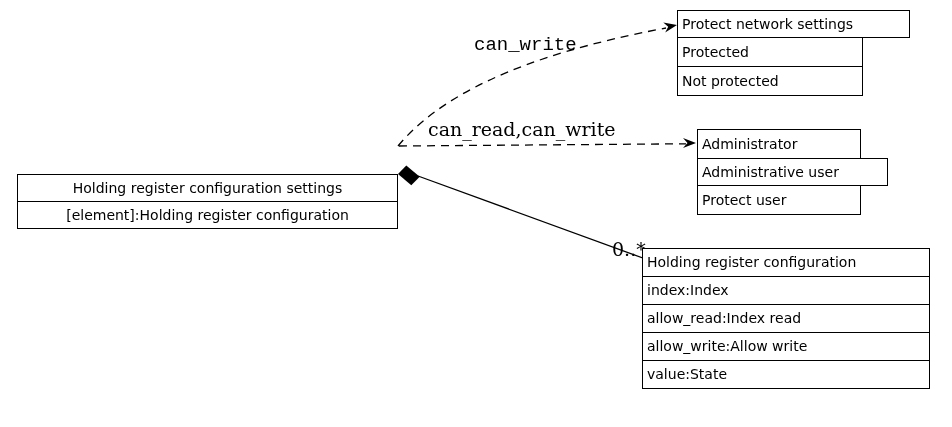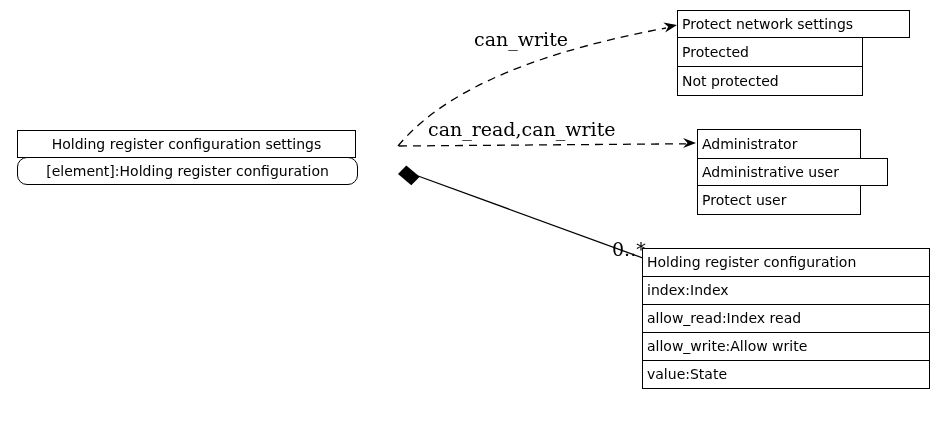--- a/index.html
+++ b/index.html
@@ -50,27 +50,27 @@
     <path d="M 398 146 C 438 98, 516 56, 666 28" fill="none" stroke="#000000" stroke-width="1.3" stroke-dasharray="8 6"></path>
     <polygon points="677,25 663.3,22.6 668.2,26.7 665.2,32.4" fill="#000000"></polygon>
 
     <path d="M 399 146 L 686 143.8" fill="none" stroke="#000000" stroke-width="1.3" stroke-dasharray="8 6"></path>
     <polygon points="696,143 683,138 687.5,143 683,148" fill="#000000"></polygon>
 
     <path d="M 418 176 L 651 261" fill="none" stroke="#000000" stroke-width="1.3"></path>
     <polygon points="398,174 406.3,165.5 419.7,176.7 411.3,185.2" fill="#000000"></polygon>
   </svg>
 
-  <div class="edge-label" style="left:474px; top:30px;">can_write</div>
+  <div class="edge-label" style="left:474px; top:36px;font-family:Liberation Mono, monospace;">can_write</div>
   <div class="edge-label" style="left:428px; top:120px;">can_read,can_write</div>
   <div class="edge-label" style="left:612px; top:240px;">0..*</div>
 
   <div class="node" style="left:17px; top:130px;">
-    <div class="cell centered" style="width:339px; height:28px; line-height:26px;">Holding register configuration settings</div>
-    <div class="cell centered" style="width:341px; height:28px; line-height:26px;border-radius:10px;">[element]:Holding register configuration</div>
+    <div class="cell centered" style="width:381px; height:28px; line-height:26px;margin-top:44px;">Holding register configuration settings</div>
+    <div class="cell centered" style="width:381px; height:28px; line-height:26px;">[element]:Holding register configuration</div>
   </div>
 
   <div class="node" style="left:677px; top:10px;">
     <div class="cell" style="width:233px; height:28px; line-height:26px;">Protect network settings</div>
     <div class="cell" style="width:186px; height:30px; line-height:28px;">Protected</div>
     <div class="cell" style="width:186px; height:30px; line-height:28px;">Not protected</div>
   </div>
 
   <div class="node" style="left:697px; top:129px;">
     <div class="cell" style="width:164px; height:30px; line-height:28px;">Administrator</div>

